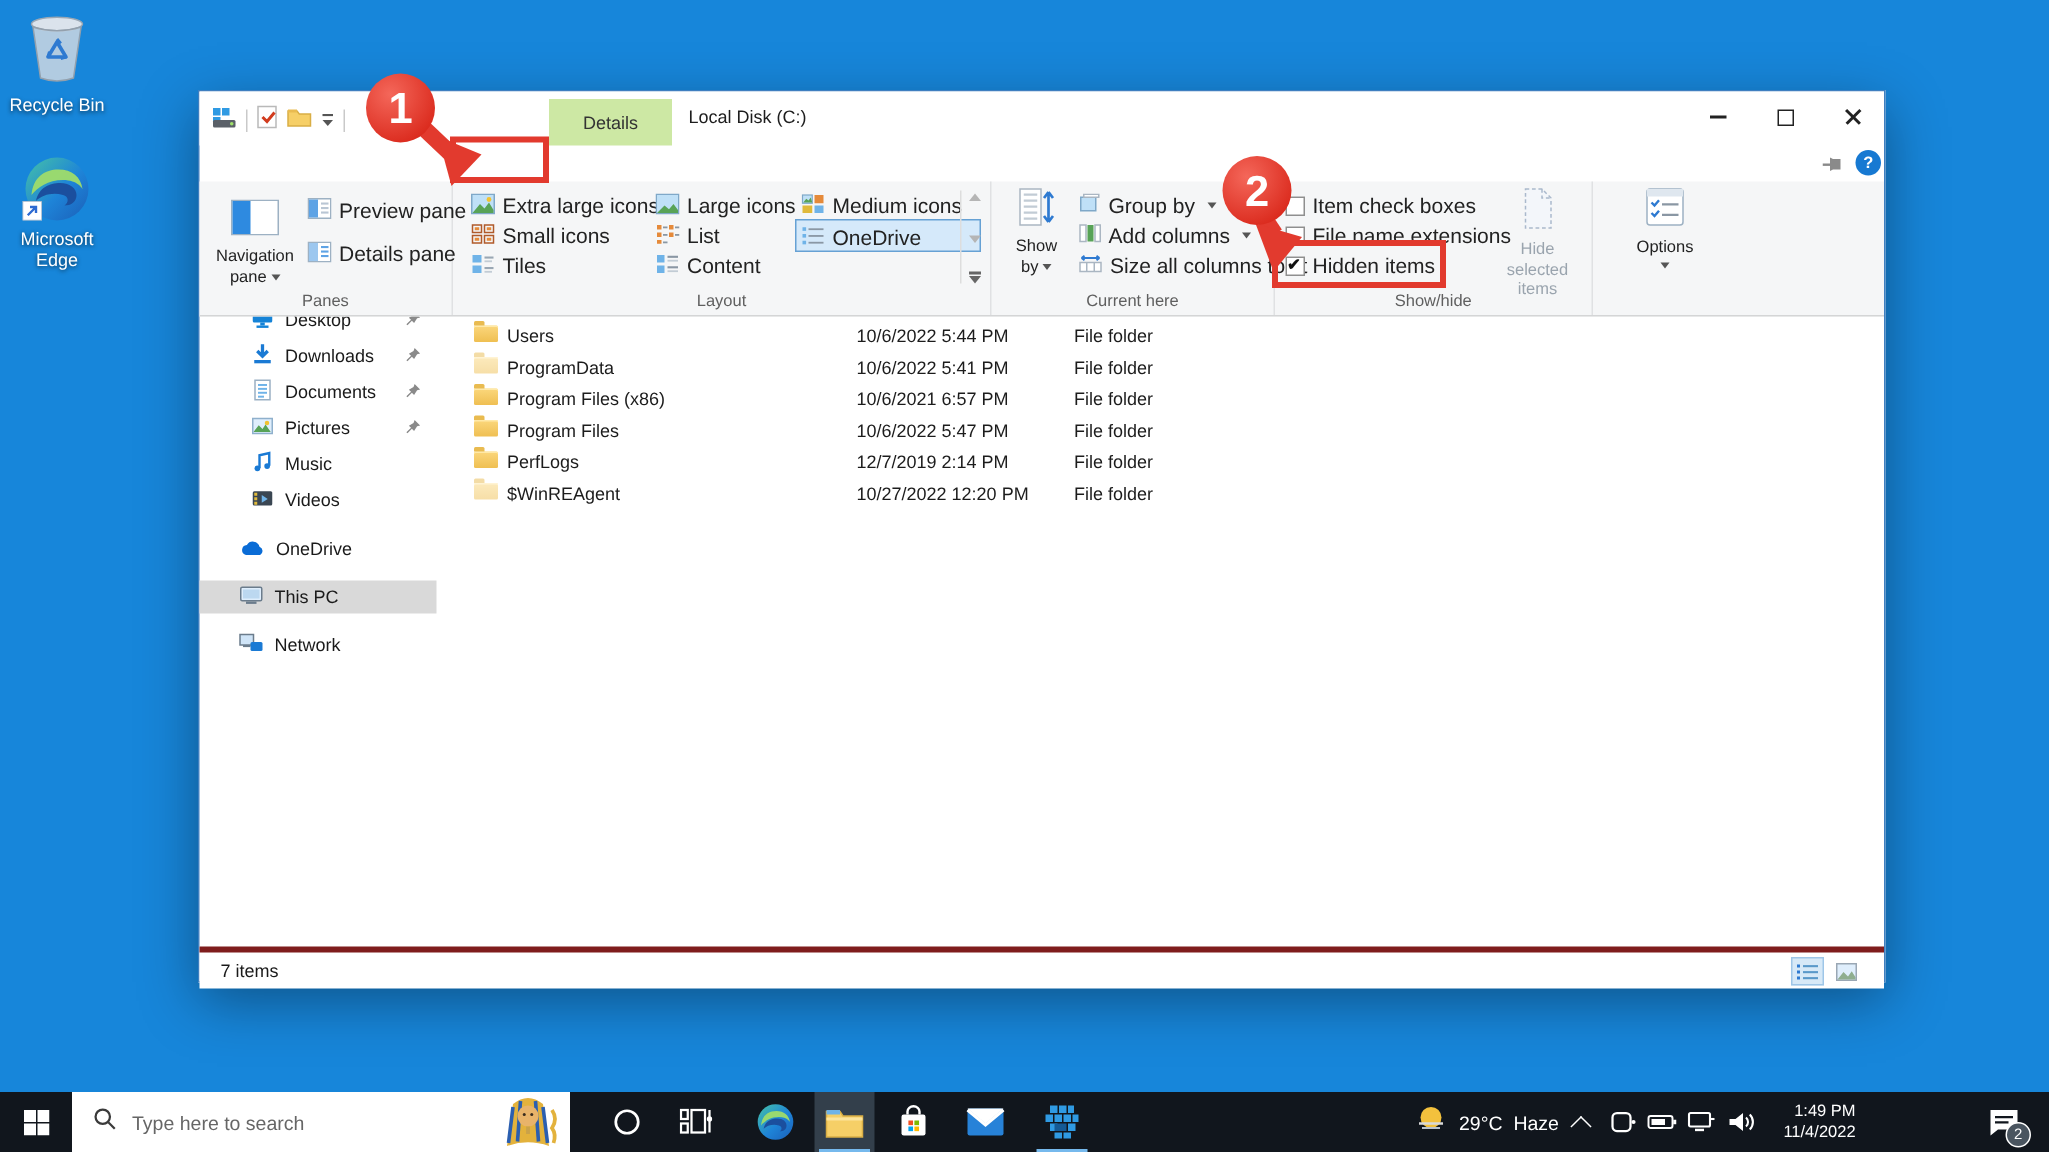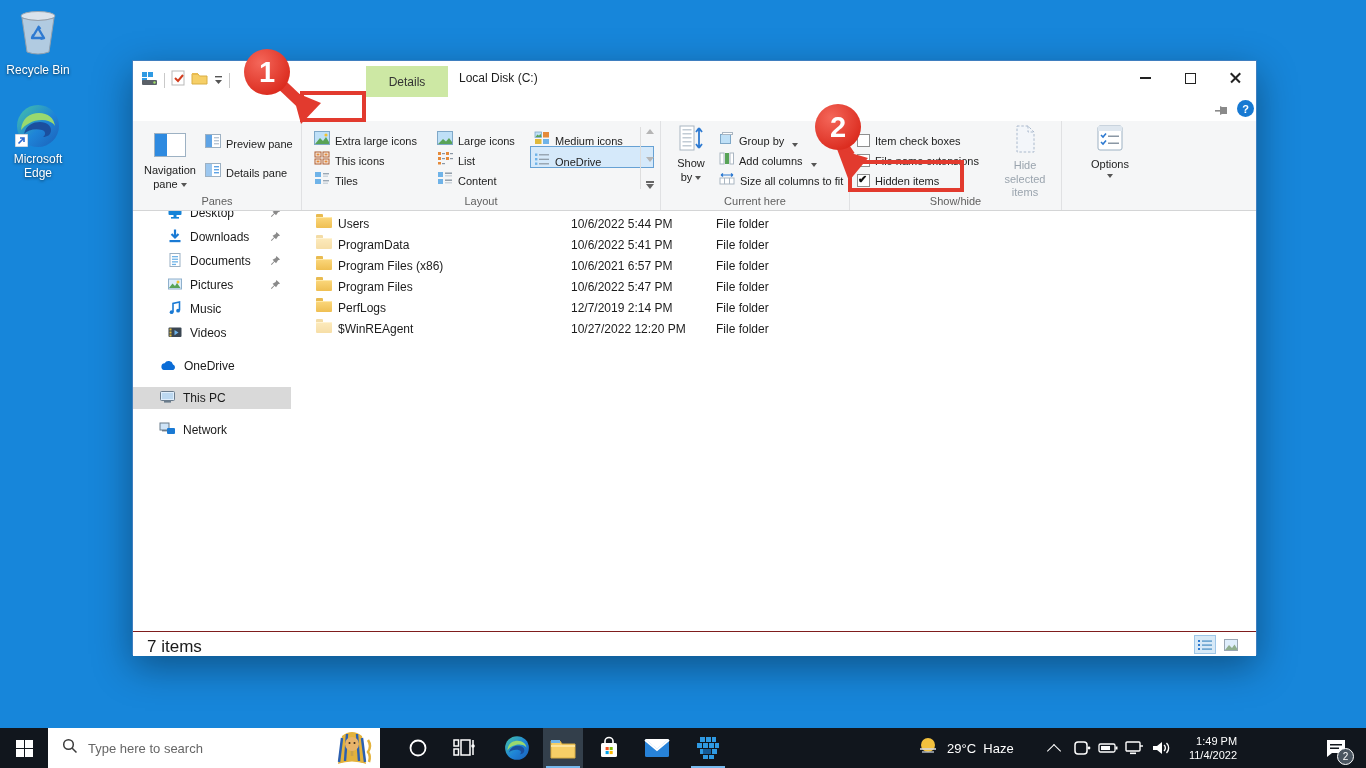--- a/index.html
+++ b/index.html
@@ -35,21 +35,21 @@
   .tab-drive{position:absolute;left:233px;width:82px;height:24px;background:#fcfdfc;border:1px solid #e0e4da;border-top:none;box-sizing:border-box}
   #ribbon-pin{position:absolute;left:1082px;top:42px}
   #help-btn{position:absolute;left:1104px;top:39px;width:17px;height:17px;border-radius:50%;background:#1779d2;
       color:#fff;font-size:11px;font-weight:bold;display:flex;align-items:center;justify-content:center}
 
   
   #ribbon{position:absolute;left:0;top:60px;right:0;height:90px;background:#f5f6f7;
       border-bottom:1px solid #d4d5d6;z-index:5;box-sizing:border-box}
   .group{position:absolute;top:0;height:89px;border-right:1px solid #e0e1e3;box-sizing:border-box}
   .glabel{position:absolute;bottom:3px;left:0;right:0;text-align:center;font-size:11px;color:#5f5f5f}
-  .ritem{position:absolute;display:flex;align-items:flex-end;gap:5px;font-size:11px;color:#222;height:20px;white-space:nowrap}
+  .ritem{position:absolute;display:flex;align-items:center;gap:5px;font-size:14px;color:#222;height:20px;white-space:nowrap}
   .bigbtn{position:absolute;display:flex;flex-direction:column;align-items:center;font-size:11px;color:#222;text-align:center;line-height:1.25}
   .car{display:inline-block;margin-left:3px;width:0;height:0;border-left:3px solid transparent;
        border-right:3px solid transparent;border-top:4px solid #555;vertical-align:middle}
   .cb{width:13px;height:13px;border:1px solid #8f8f8f;background:#fff;display:inline-block;position:relative;box-sizing:border-box;flex:none}
   .cb.on::after{content:"✔";position:absolute;left:0px;top:-2px;font-size:11px;color:#111;font-weight:bold}
   .sel-box{position:absolute;background:#d5e9fa;border:1px solid #66a1d4;box-sizing:border-box}
   .gal{position:absolute;right:4px;top:6px;width:16px;height:62px;border-left:1px solid #dddddd;
        display:flex;flex-direction:column;align-items:center;justify-content:space-between;padding:2px 0 0 3px;box-sizing:border-box}
   .tri-up{width:0;height:0;border-left:4px solid transparent;border-right:4px solid transparent;border-bottom:5px solid #b5b5b5}
   .tri-dn{width:0;height:0;border-left:4px solid transparent;border-right:4px solid transparent;border-top:5px solid #b5b5b5}
@@ -64,22 +64,22 @@
   .srow.sec{padding-left:26px}
   .pin{position:absolute;right:10px;top:5px}
   .frow{position:absolute;left:158px;right:0;height:21px;font-size:12px;color:#1c1c1c}
   .frow span{position:absolute;top:3px;white-space:nowrap}
   .fname{left:47px}.fdate{left:280px}.ftype{left:425px}
   .ficon{position:absolute;left:25px;top:6px;width:16px;height:11px;background:linear-gradient(#fbd77c,#efbf52);
          border-radius:1px;box-shadow:inset 0 1px 0 #ffe9a8}
   .ficon::before{content:"";position:absolute;top:-3px;left:0;width:7px;height:3px;background:#e9bb50;border-radius:1px 1px 0 0}
   .hiddenf .ficon{opacity:.5}
 
-  #statusbar{position:absolute;left:0;top:570px;right:0;height:24px;border-top:1px solid #7f1d1d;
-      font-size:17px;color:#1a1a1a;background:#fff}
+  #statusbar{position:absolute;left:0;top:570px;right:0;height:24px;border-top:4px solid #7f1d1d;
+      font-size:12px;color:#1a1a1a;background:#fff}
   #statusbar .cnt{position:absolute;left:14px;top:5px}
   .vtoggle{position:absolute;top:3px;width:20px;height:17px;display:flex;align-items:center;justify-content:center;border:1px solid transparent}
   .vtoggle.active{background:#d7e9f7;border-color:#9ec6e8}
 
   
   #annot{position:absolute;left:0;top:0;z-index:60;pointer-events:none}
 
   
   #taskbar{position:absolute;left:0;bottom:0;width:1366px;height:40px;background:#11161d;z-index:10}
   .tslot{position:absolute;top:0;width:40px;height:40px;display:flex;align-items:center;justify-content:center}
@@ -242,21 +242,21 @@
                 <rect x="1" y="8" width="6" height="5"></rect>
                 <rect x="9" y="8" width="6" height="5"></rect>
               </g>
               <g fill="#e58a3a">
                 <rect x="2.5" y="2.5" width="3" height="2"></rect>
                 <rect x="10.5" y="2.5" width="3" height="2"></rect>
                 <rect x="2.5" y="9.5" width="3" height="2"></rect>
                 <rect x="10.5" y="9.5" width="3" height="2"></rect>
               </g>
             </svg></span>
-        <span>This icons</span>
+        <span>Small icons</span>
       </div>
       <div class="ritem" style="left:12px;top:46px">
         <span><svg width="16" height="14" viewBox="0 0 16 14">
               <rect x="1" y="1" width="6" height="5" fill="#6fb3e8"></rect>
               <rect x="9" y="2" width="6" height="1.4" fill="#9aa7b4"></rect>
               <rect x="9" y="4.6" width="5" height="1.2" fill="#c2ccd5"></rect>
               <rect x="1" y="8" width="6" height="5" fill="#6fb3e8"></rect>
               <rect x="9" y="9" width="6" height="1.4" fill="#9aa7b4"></rect>
               <rect x="9" y="11.6" width="5" height="1.2" fill="#c2ccd5"></rect>
             </svg></span>
@@ -703,21 +703,21 @@
           <rect x="7" y="19" width="5" height="4"></rect>
           <rect x="13" y="19" width="5" height="4"></rect>
         </g>
         <g fill="#145a96">
           <rect x="7" y="13" width="8" height="5"></rect>
         </g>
       </svg>
   </div>
 
   <div id="tray">
-    <div class="trayitem" style="right:339px;width:110px;justify-content:flex-start">
+    <div class="trayitem" style="right:320px;width:110px;justify-content:center">
       <span style="margin-right:8px">
         <svg width="22" height="22" viewBox="0 0 22 22">
             <circle cx="11" cy="10" r="7" fill="#f3c13d"></circle>
             <path d="M3 14 h16" stroke="#d8d8d8" stroke-width="1.6"></path>
             <path d="M5 17 h12" stroke="#b9c2cc" stroke-width="1.4"></path>
           </svg>
       </span>
       <span id="weather-txt"><span>29°C</span>&nbsp;&nbsp;<span>Haze</span></span>
     </div>
     <div class="trayitem" style="right:300px;width:24px">

